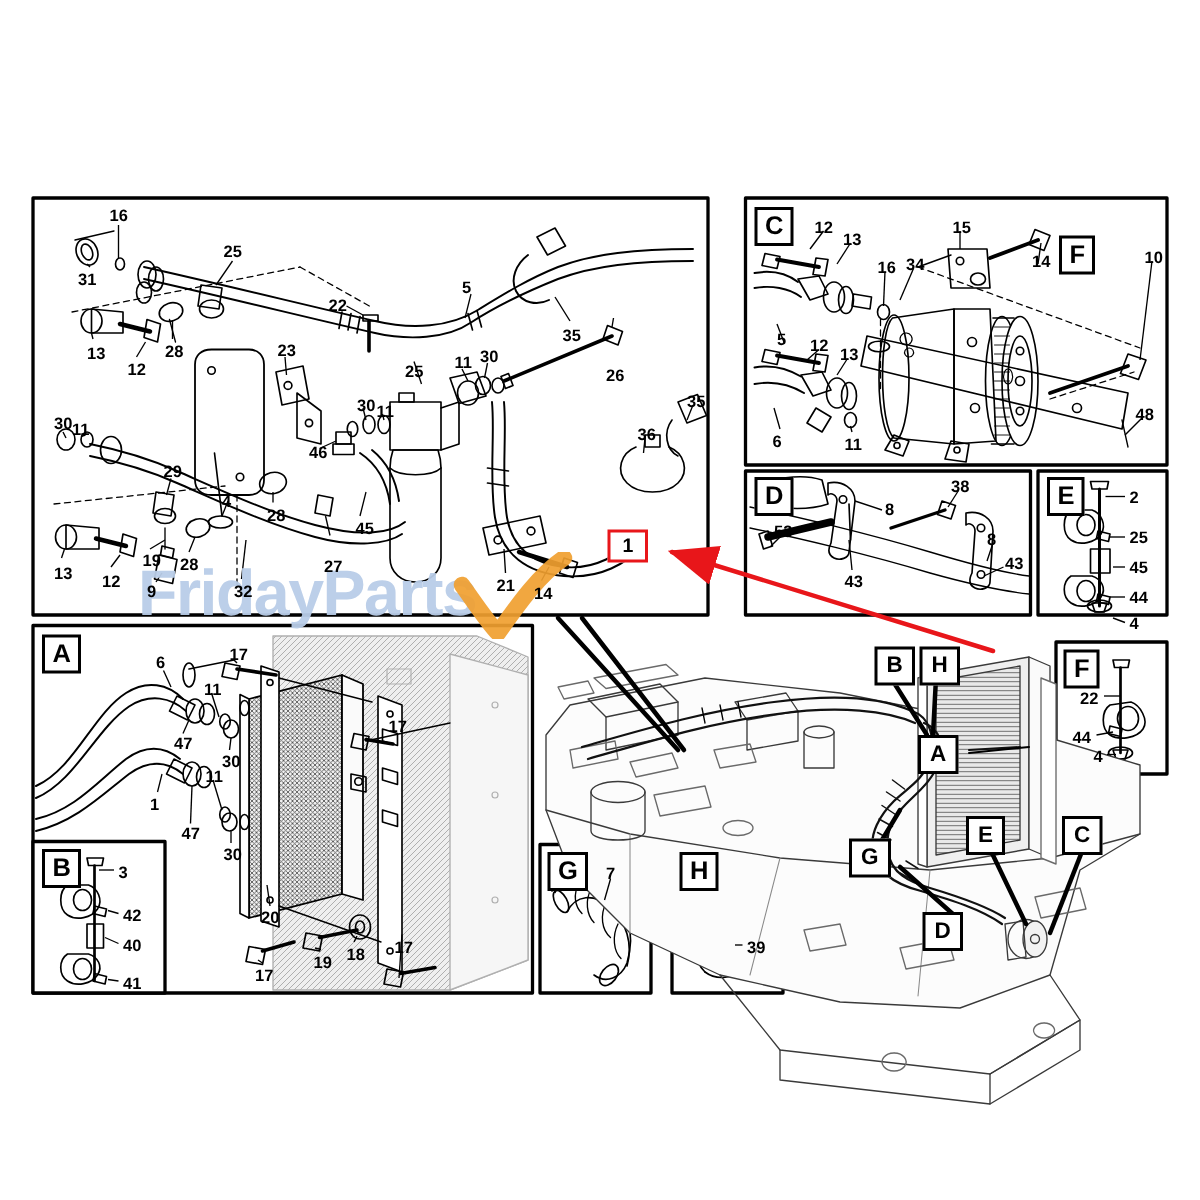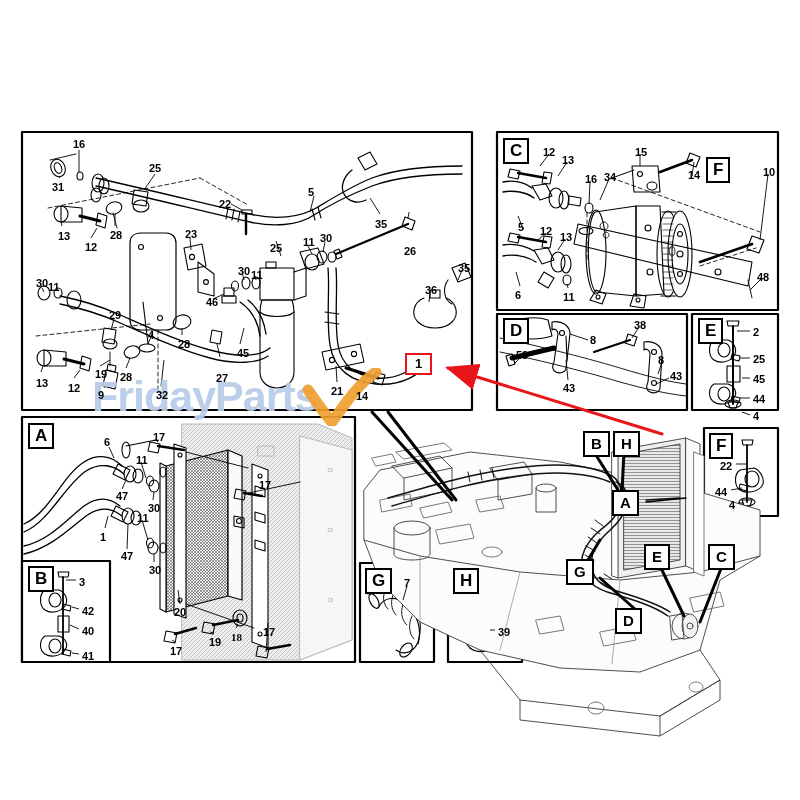--- a/index.html
+++ b/index.html
@@ -715,21 +715,21 @@
       <div class="lbl" style="left: 116px; top: 491px;">47</div>
       <div class="lbl" style="left: 148px; top: 503px;">30</div>
       <div class="lbl" style="left: 100px; top: 532px;">1</div>
       <div class="lbl" style="left: 137px; top: 513px;">11</div>
       <div class="lbl" style="left: 121px; top: 551px;">47</div>
       <div class="lbl" style="left: 149px; top: 565px;">30</div>
       <div class="lbl" style="left: 259px; top: 480px;">17</div>
       <div class="lbl" style="left: 174px; top: 607px;">20</div>
       <div class="lbl" style="left: 170px; top: 646px;">17</div>
       <div class="lbl" style="left: 209px; top: 637px;">19</div>
-      <div class="lbl" style="left: 231px; top: 632px; font-family: Liberation Serif, serif;">18</div>
+      <div class="lbl" style="left: 231px; top: 632px;">18</div>
       <div class="lbl" style="left: 263px; top: 627px;">17</div>
       <div class="lbl" style="left: 79px; top: 577px;">3</div>
       <div class="lbl" style="left: 82px; top: 606px;">42</div>
       <div class="lbl" style="left: 82px; top: 626px;">40</div>
       <div class="lbl" style="left: 82px; top: 651px;">41</div>
       <div class="lbl" style="left: 720px; top: 461px;">22</div>
       <div class="lbl" style="left: 715px; top: 487px;">44</div>
       <div class="lbl" style="left: 729px; top: 500px;">4</div>
       <div class="lbl" style="left: 404px; top: 578px;">7</div>
       <div class="lbl" style="left: 498px; top: 627px;">39</div>

